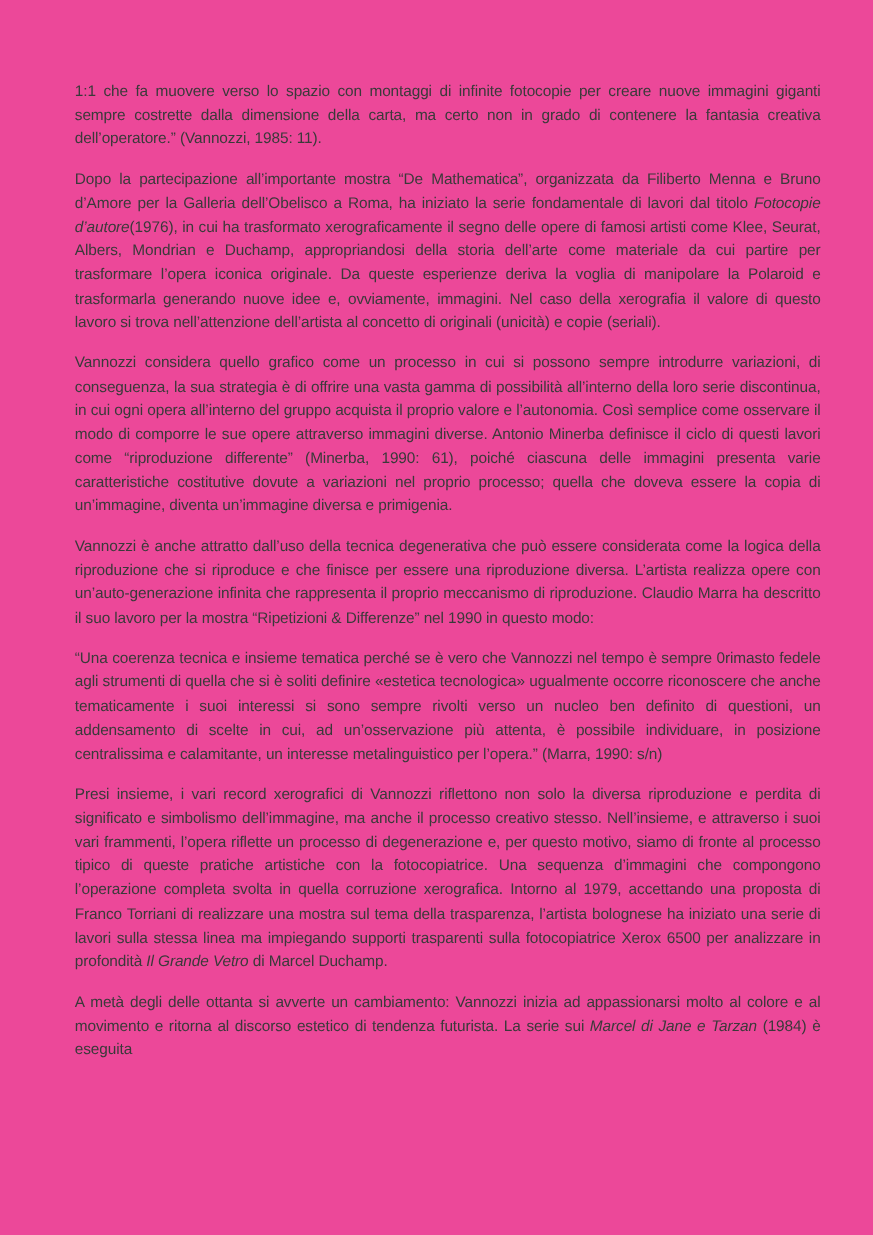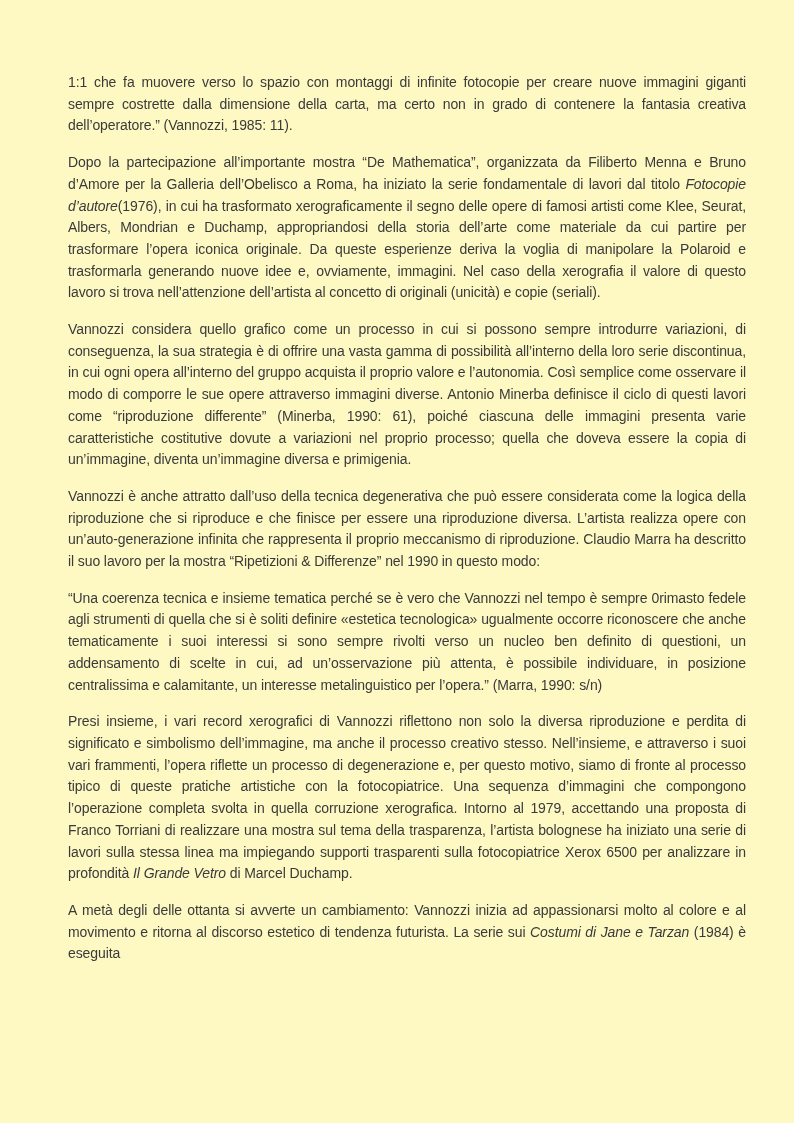--- a/index.html
+++ b/index.html
@@ -35,23 +35,23 @@
   .para:last-child {
     margin-bottom: 0;
   }
   .para span.italic {
     font-style: italic;
   }
 </style>
 </head>
 <body>
 
-<div class="page" style="background: #fef9c3;">
+<div class="page" style="background: #ec4899;">
   <div class="doc-body" style="color: rgb(58, 58, 58);">
     <p class="para"><span>1:1 che fa muovere verso lo spazio con montaggi di infinite fotocopie per creare nuove immagini giganti sempre costrette dalla dimensione della carta, ma certo non in grado di contenere la fantasia creativa dell’operatore.” (Vannozzi, 1985: 11).</span></p>
     <p class="para"><span>Dopo la partecipazione all’importante mostra “De Mathematica”, organizzata da Filiberto Menna e Bruno d’Amore per la Galleria dell’Obelisco a Roma, ha iniziato la serie fondamentale di lavori dal titolo </span><span class="italic">Fotocopie d’autore</span><span>(1976), in cui ha trasformato xerograficamente il segno delle opere di famosi artisti come Klee, Seurat, Albers, Mondrian e Duchamp, appropriandosi della storia dell’arte come materiale da cui partire per trasformare l’opera iconica originale. Da queste esperienze deriva la voglia di manipolare la Polaroid e trasformarla generando nuove idee e, ovviamente, immagini. Nel caso della xerografia il valore di questo lavoro si trova nell’attenzione dell’artista al concetto di originali (unicità) e copie (seriali).</span></p>
     <p class="para"><span>Vannozzi considera quello grafico come un processo in cui si possono sempre introdurre variazioni, di conseguenza, la sua strategia è di offrire una vasta gamma di possibilità all’interno della loro serie discontinua, in cui ogni opera all’interno del gruppo acquista il proprio valore e l’autonomia. Così semplice come osservare il modo di comporre le sue opere attraverso immagini diverse. Antonio Minerba definisce il ciclo di questi lavori come “riproduzione differente” (Minerba, 1990: 61), poiché ciascuna delle immagini presenta varie caratteristiche costitutive dovute a variazioni nel proprio processo; quella che doveva essere la copia di un’immagine, diventa un’immagine diversa e primigenia.</span></p>
     <p class="para"><span>Vannozzi è anche attratto dall’uso della tecnica degenerativa che può essere considerata come la logica della riproduzione che si riproduce e che finisce per essere una riproduzione diversa. L’artista realizza opere con un’auto-generazione infinita che rappresenta il proprio meccanismo di riproduzione. Claudio Marra ha descritto il suo lavoro per la mostra “Ripetizioni &amp; Differenze” nel 1990 in questo modo:</span></p>
     <p class="para"><span>“Una coerenza tecnica e insieme tematica perché se è vero che Vannozzi nel tempo è sempre 0rimasto fedele agli strumenti di quella che si è soliti definire «estetica tecnologica» ugualmente occorre riconoscere che anche tematicamente i suoi interessi si sono sempre rivolti verso un nucleo ben definito di questioni, un addensamento di scelte in cui, ad un’osservazione più attenta, è possibile individuare, in posizione centralissima e calamitante, un interesse metalinguistico per l’opera.” (Marra, 1990: s/n)</span></p>
     <p class="para"><span>Presi insieme, i vari record xerografici di Vannozzi riflettono non solo la diversa riproduzione e perdita di significato e simbolismo dell’immagine, ma anche il processo creativo stesso. Nell’insieme, e attraverso i suoi vari frammenti, l’opera riflette un processo di degenerazione e, per questo motivo, siamo di fronte al processo tipico di queste pratiche artistiche con la fotocopiatrice. Una sequenza d’immagini che compongono l’operazione completa svolta in quella corruzione xerografica. Intorno al 1979, accettando una proposta di Franco Torriani di realizzare una mostra sul tema della trasparenza, l’artista bolognese ha iniziato una serie di lavori sulla stessa linea ma impiegando supporti trasparenti sulla fotocopiatrice Xerox 6500 per analizzare in profondità </span><span class="italic">Il Grande Vetro</span><span> di Marcel Duchamp.</span></p>
-    <p class="para"><span>A metà degli delle ottanta si avverte un cambiamento: Vannozzi inizia ad appassionarsi molto al colore e al movimento e ritorna al discorso estetico di tendenza futurista. La serie sui </span><span class="italic">Costumi di Jane e Tarzan</span><span> (1984) è eseguita</span></p>
+    <p class="para"><span>A metà degli delle ottanta si avverte un cambiamento: Vannozzi inizia ad appassionarsi molto al colore e al movimento e ritorna al discorso estetico di tendenza futurista. La serie sui </span><span class="italic">Marcel di Jane e Tarzan</span><span> (1984) è eseguita</span></p>
   </div>
 </div>
 
 </body></html>

